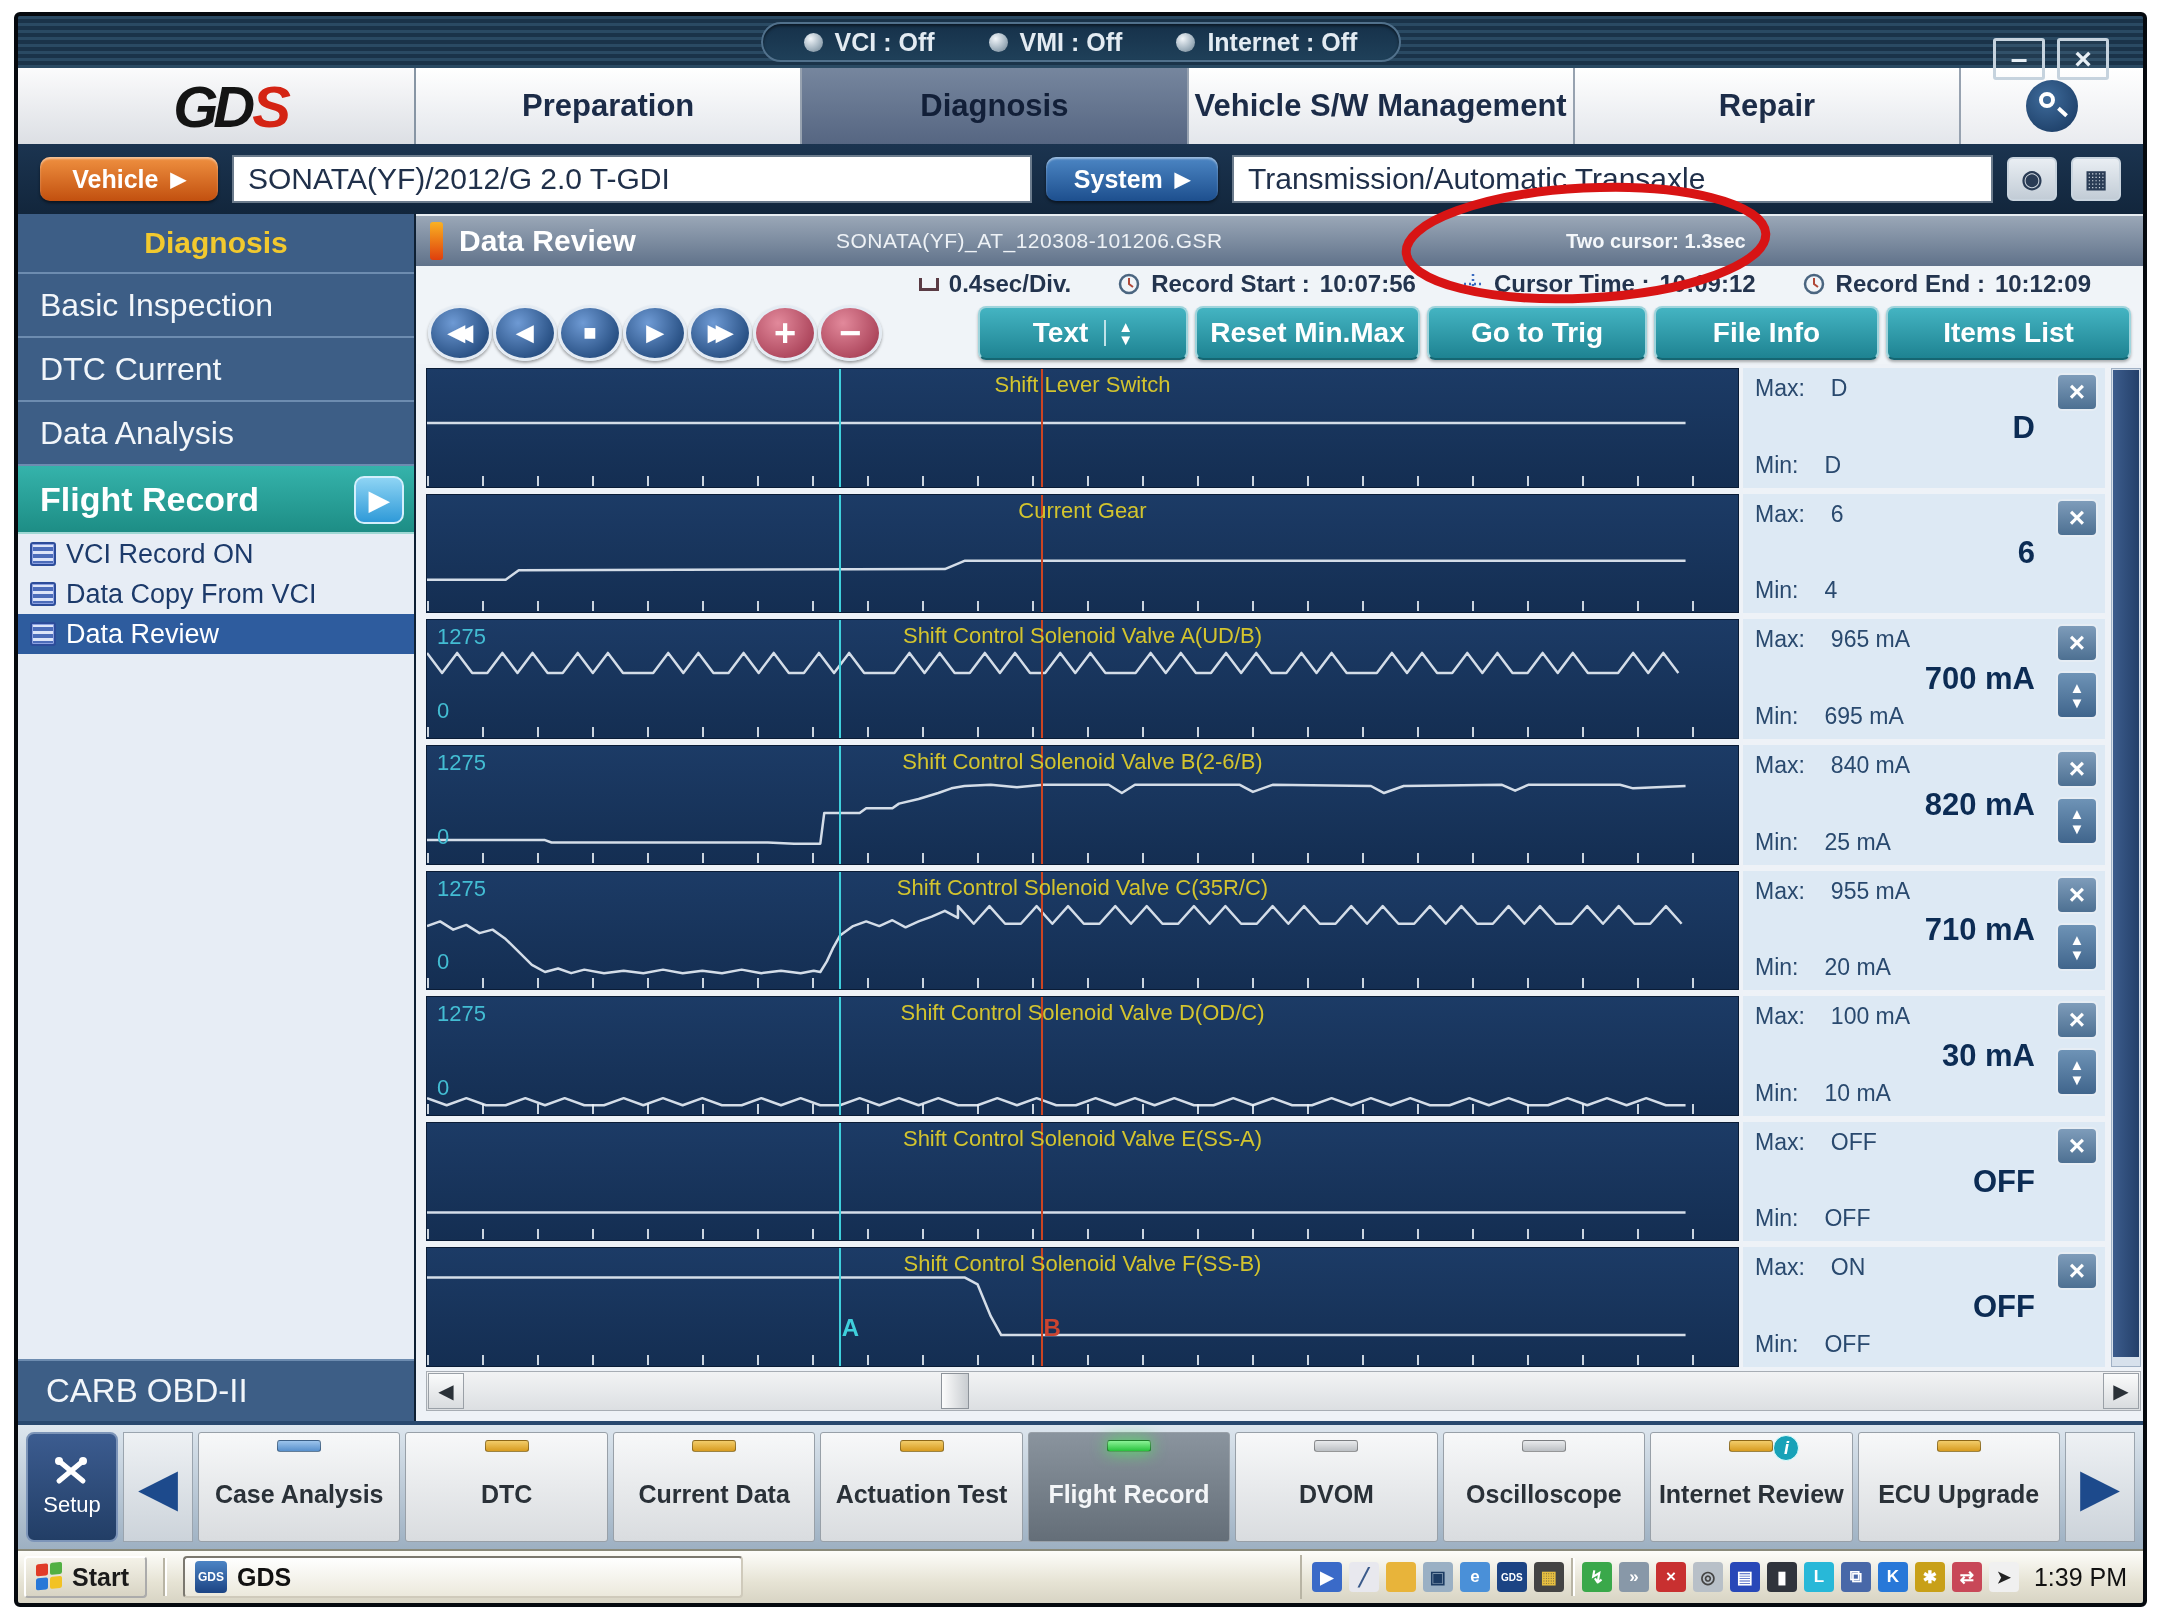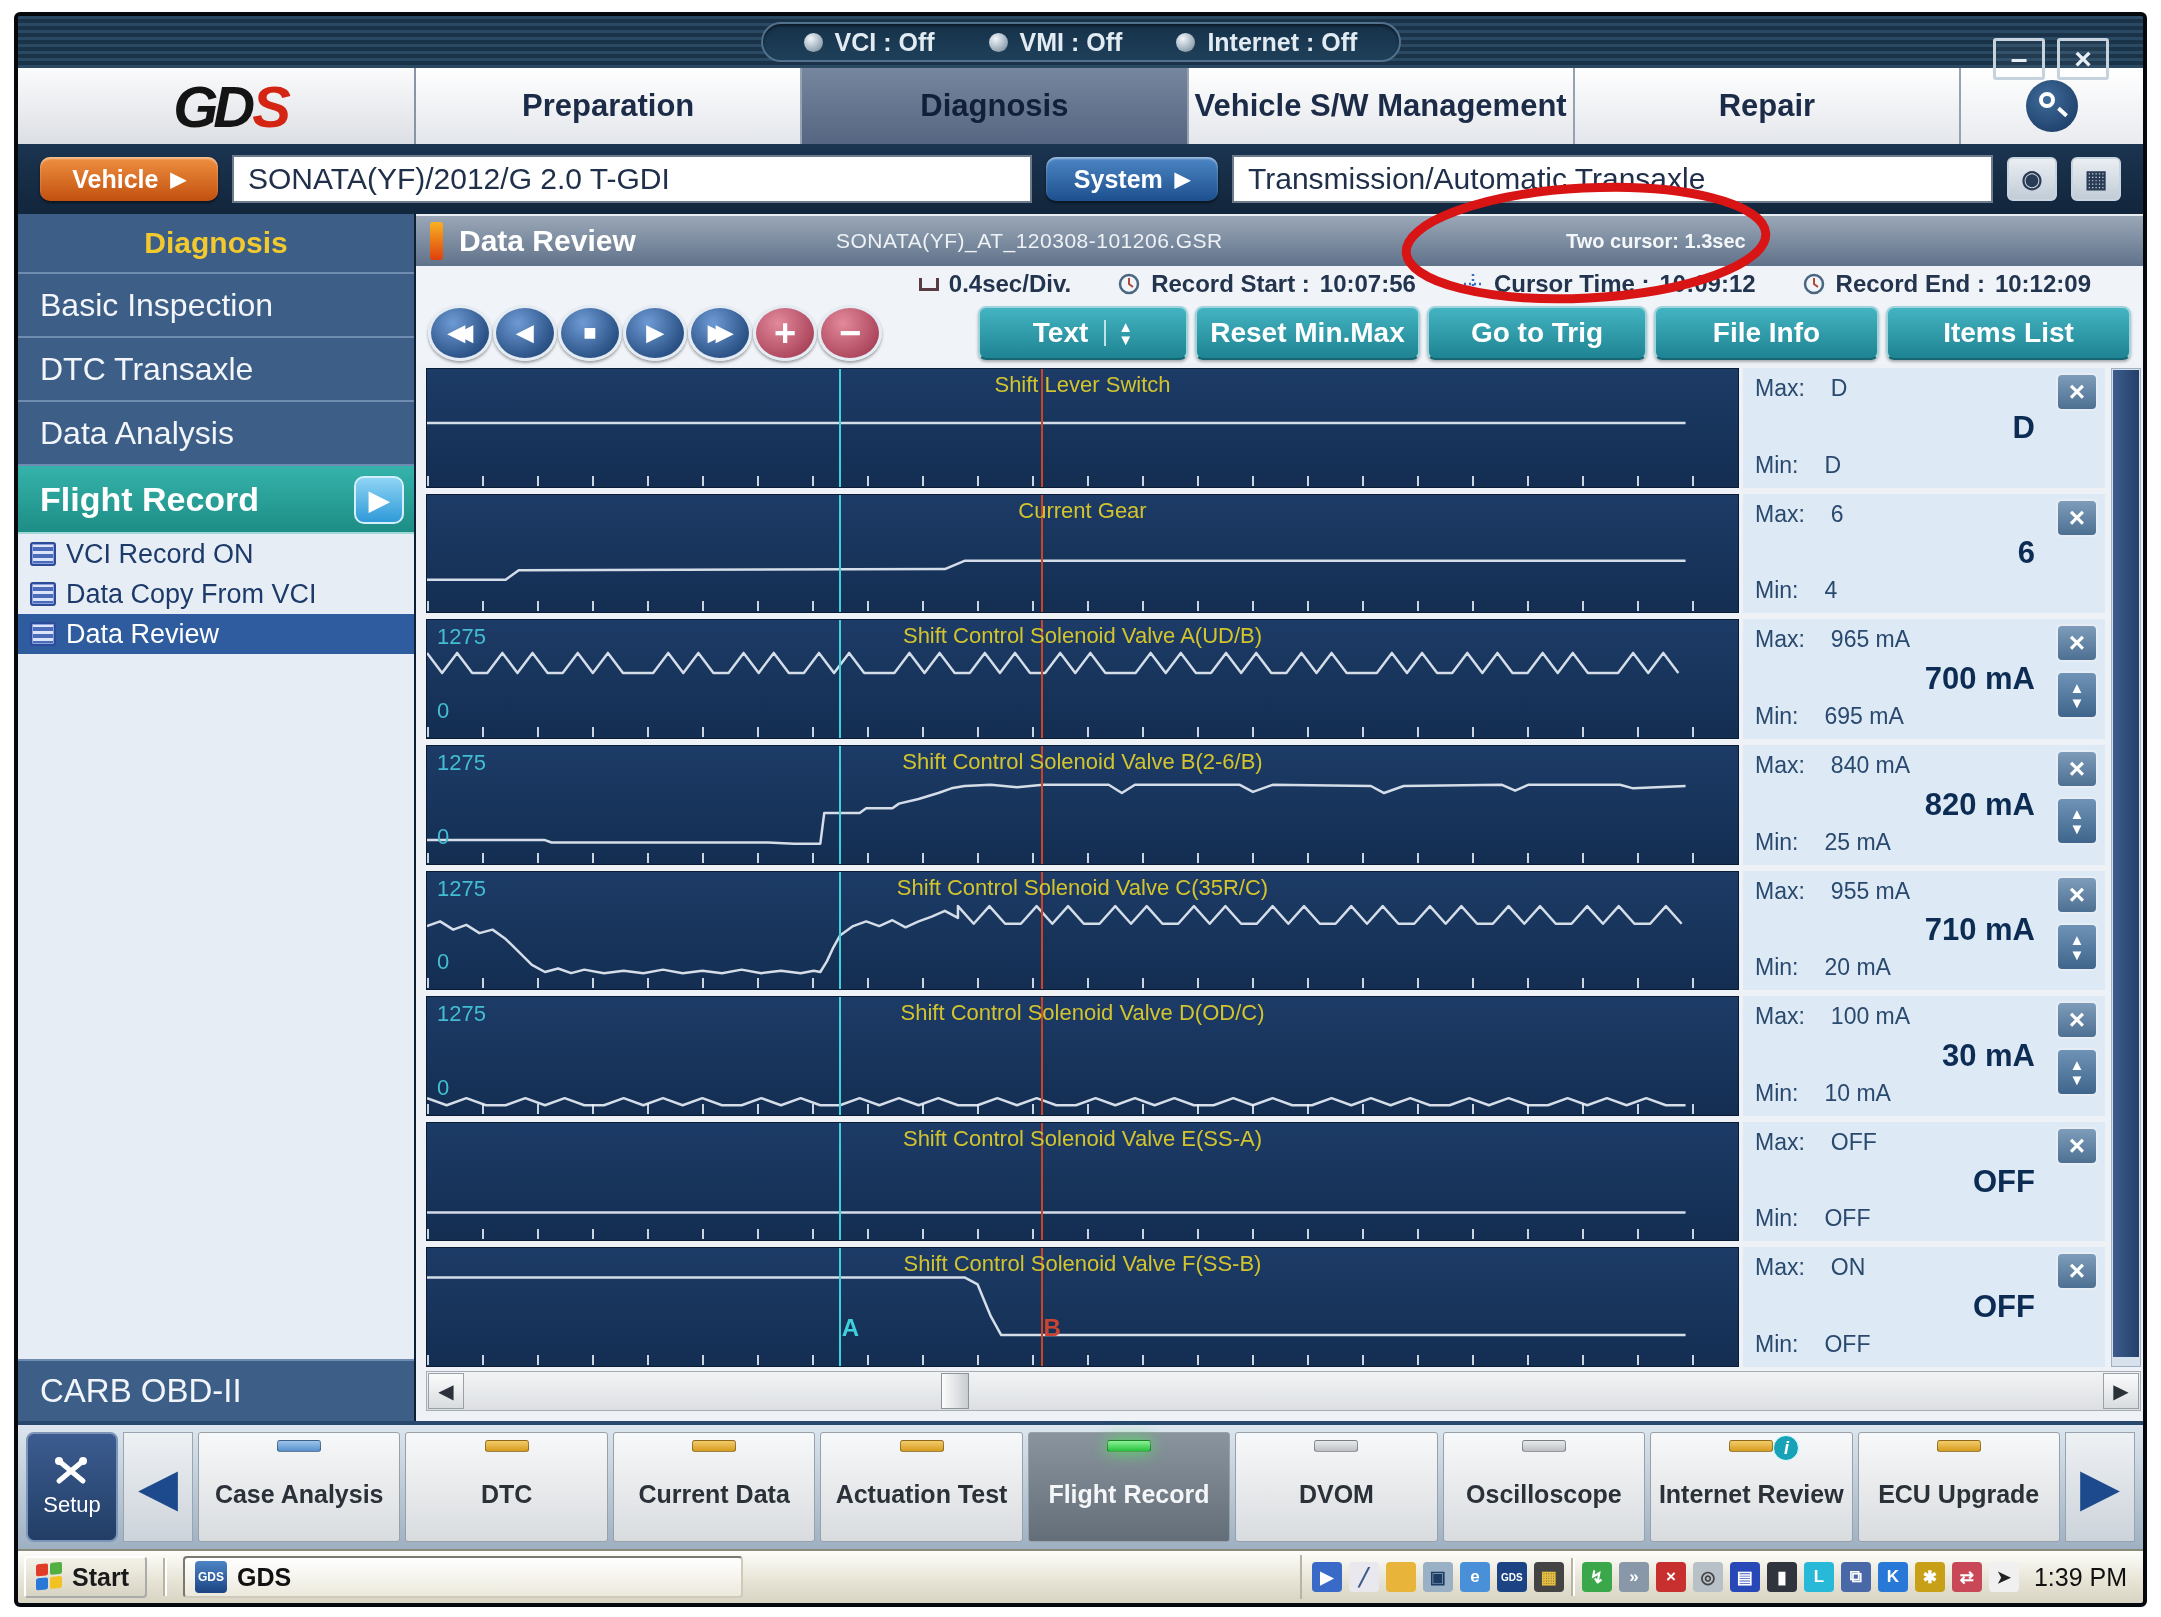--- a/index.html
+++ b/index.html
@@ -63,21 +63,21 @@
     display:flex; align-items:center; padding-left:22px; position:relative; border-bottom:2px solid #9fd8d4; }
   .sb-flight-arrow { position:absolute; right:10px; top:10px; width:50px; height:48px; border-radius:10px;
     background:linear-gradient(180deg,#8ed4f4,#2f9ad8); border:2px solid #d4effc; color:#fff; font-size:26px;
     display:flex; align-items:center; justify-content:center; }
   .sb-sub { height:40px; display:flex; align-items:center; gap:10px; padding-left:12px; font-size:27px; color:#1c3a6a; background:#e7edf5; }
   .sb-sub.active { background:#2e5c9e; color:#fff; }
   .sb-listicon { width:26px; height:24px; border-radius:3px; background:#4c6cba; border:2px solid #2c4c9a;
     box-shadow:inset 0 0 0 1px #8ca0e0; background-image:repeating-linear-gradient(180deg,#dce4f8 0 3px,#4c6cba 3px 7px); }
   .sb-spacer { flex:1; background:#e7edf5; }
   .sb-bottom { height:62px; background:#3d5e86; color:#f2f6fa; font-size:33px; display:flex; align-items:center;
-    padding-left:22px; border-top:2px solid #6d8cb0; }
+    padding-left:28px; border-top:2px solid #6d8cb0; }
 
   
   .content { flex:1; background:#eef2f7; display:flex; flex-direction:column; min-width:0; position:relative; }
   .review-bar { height:52px; flex:0 0 52px; background:linear-gradient(180deg,#9aa7b7,#60728a);
     border-top:2px solid #e8edf2; display:flex; align-items:center; padding:0 14px; position:relative; }
   .accent { width:13px; height:38px; border-radius:3px; background:linear-gradient(180deg,#f9b122,#df3f0d); margin-right:16px; }
   .review-title { color:#fff; font-size:30px; font-weight:bold; }
   .review-file { position:absolute; left:420px; color:#eef2f6; font-size:21px; letter-spacing:.5px; }
   .review-twocursor { position:absolute; left:1150px; color:#f4f7fa; font-size:20px; font-weight:bold; }
 
@@ -240,21 +240,21 @@
       <div class="veh-icon">◉</div>
       <div class="veh-icon">▦</div>
     </div>
 
     <div class="main">
 
       <div class="sidebar">
         <div class="sb-title">Diagnosis</div>
         <div id="sbItems">
             <div class="sb-item">Basic Inspection</div>
-            <div class="sb-item">DTC Transaxle</div>
+            <div class="sb-item">DTC Current</div>
             <div class="sb-item">Data Analysis</div>
           </div>
         <div class="sb-flight">
           <span>Flight Record</span>
           <span class="sb-flight-arrow">▶</span>
         </div>
         <div id="sbSubs">
             <div class="sb-sub">
               <span class="sb-listicon"></span>
               <span>VCI Record ON</span>

